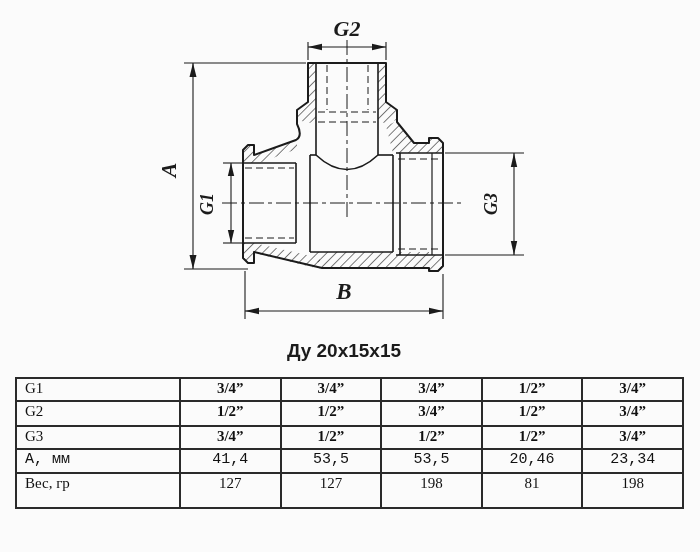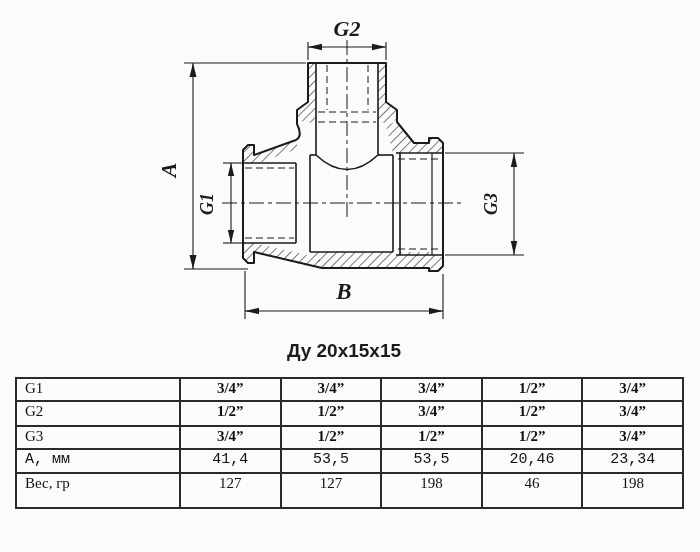--- a/index.html
+++ b/index.html
@@ -195,19 +195,19 @@
         <td class="val">53,5</td>
         <td class="val">53,5</td>
         <td class="val">20,46</td>
         <td class="val">23,34</td>
       </tr>
       <tr class="r6">
         <td class="lbl">Вес, гр</td>
         <td class="val">127</td>
         <td class="val">127</td>
         <td class="val">198</td>
-        <td class="val">46</td>
+        <td class="val">81</td>
         <td class="val">198</td>
       </tr>
     </tbody>
   </table>
 
 </div>
 
 </body></html>

